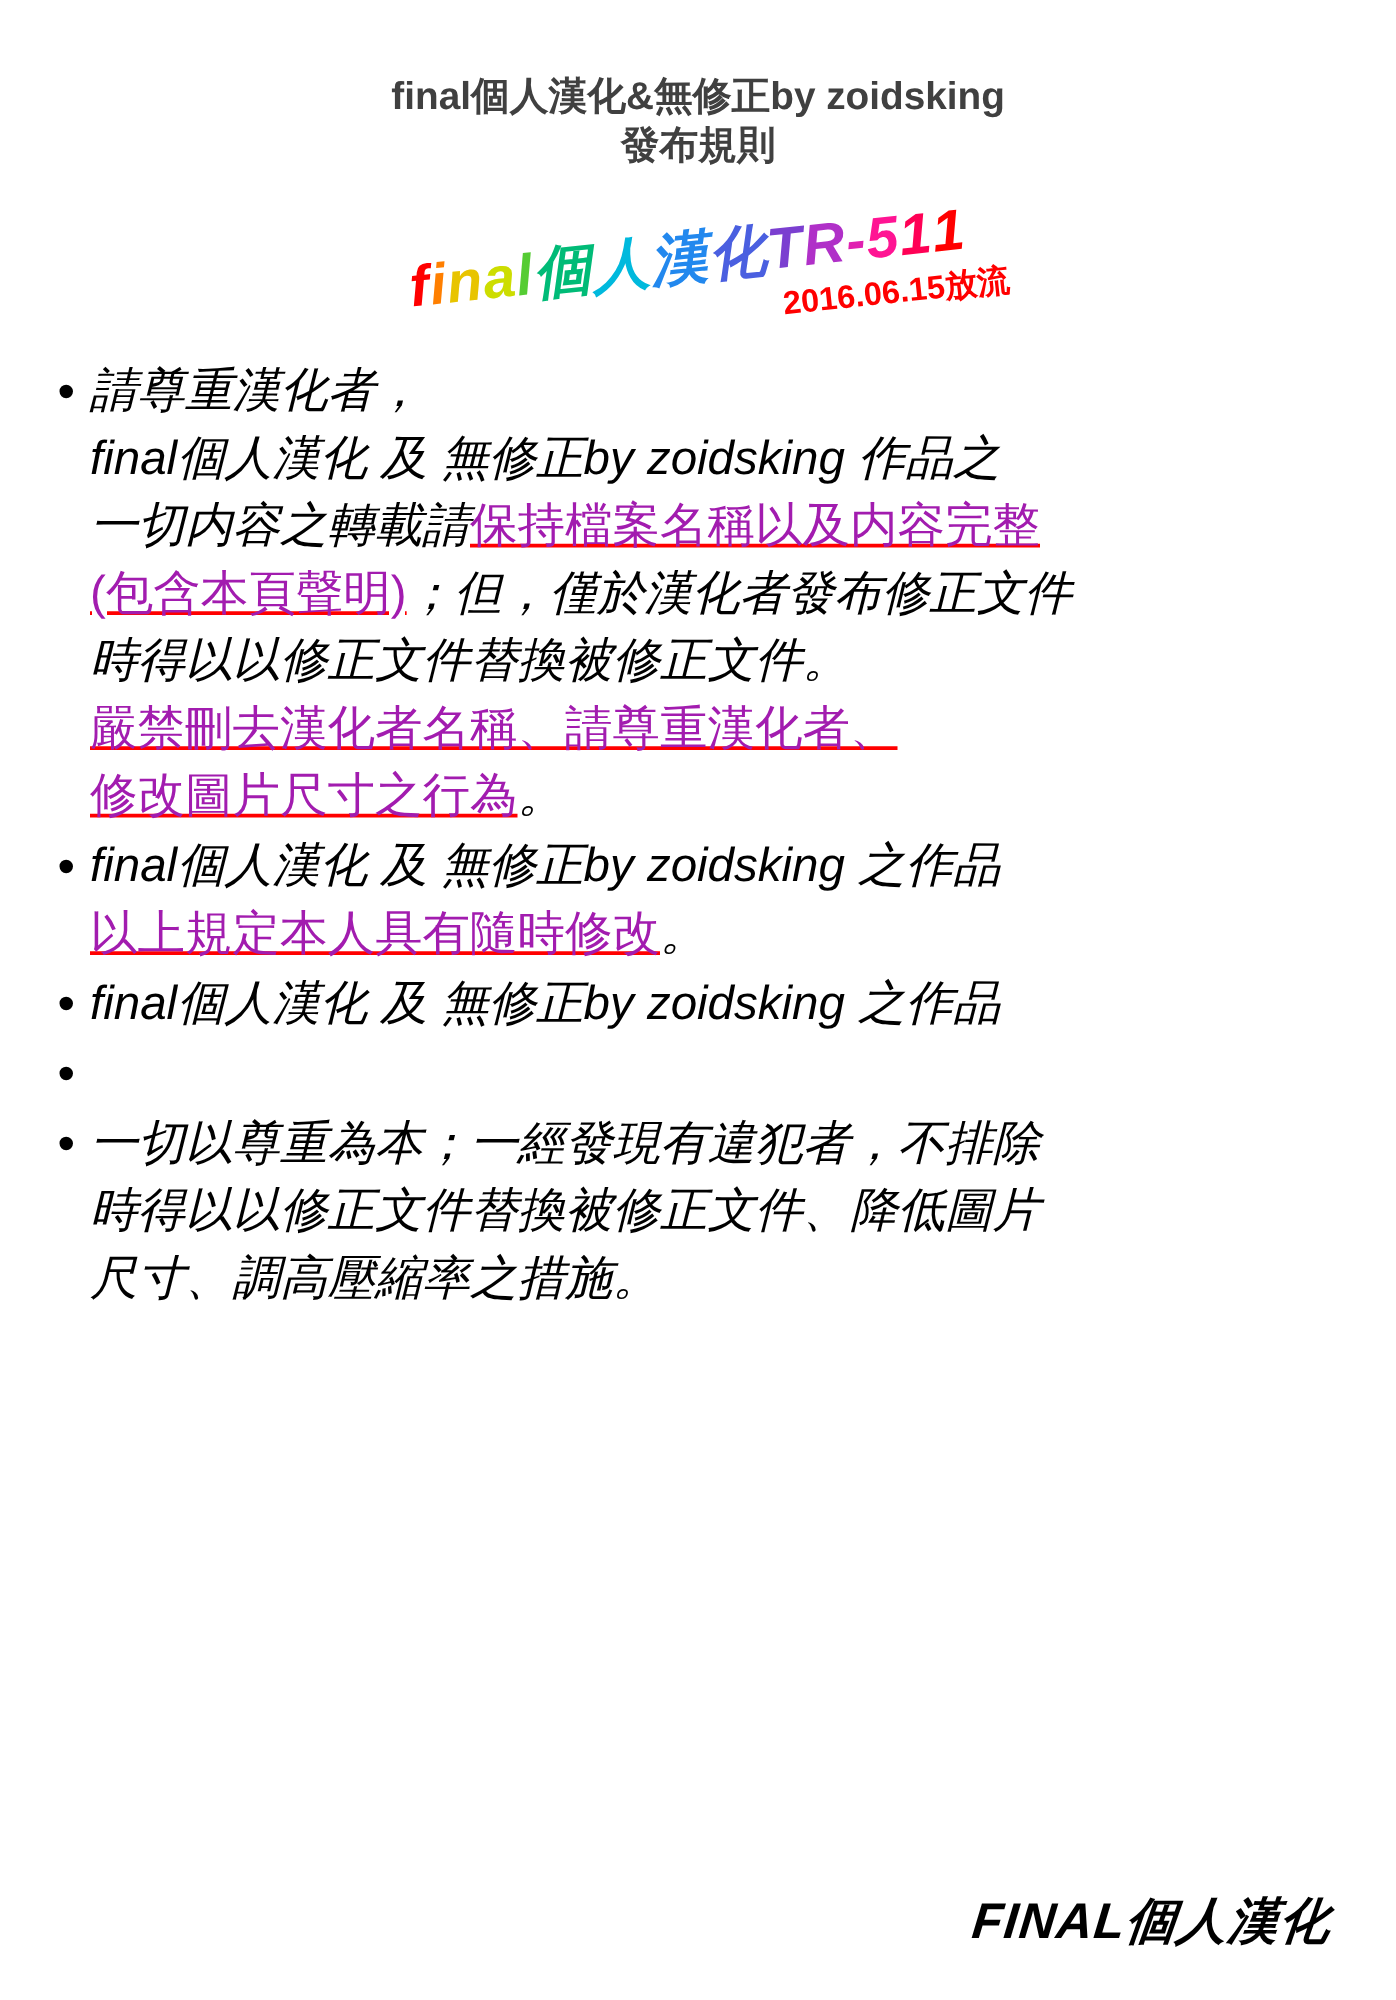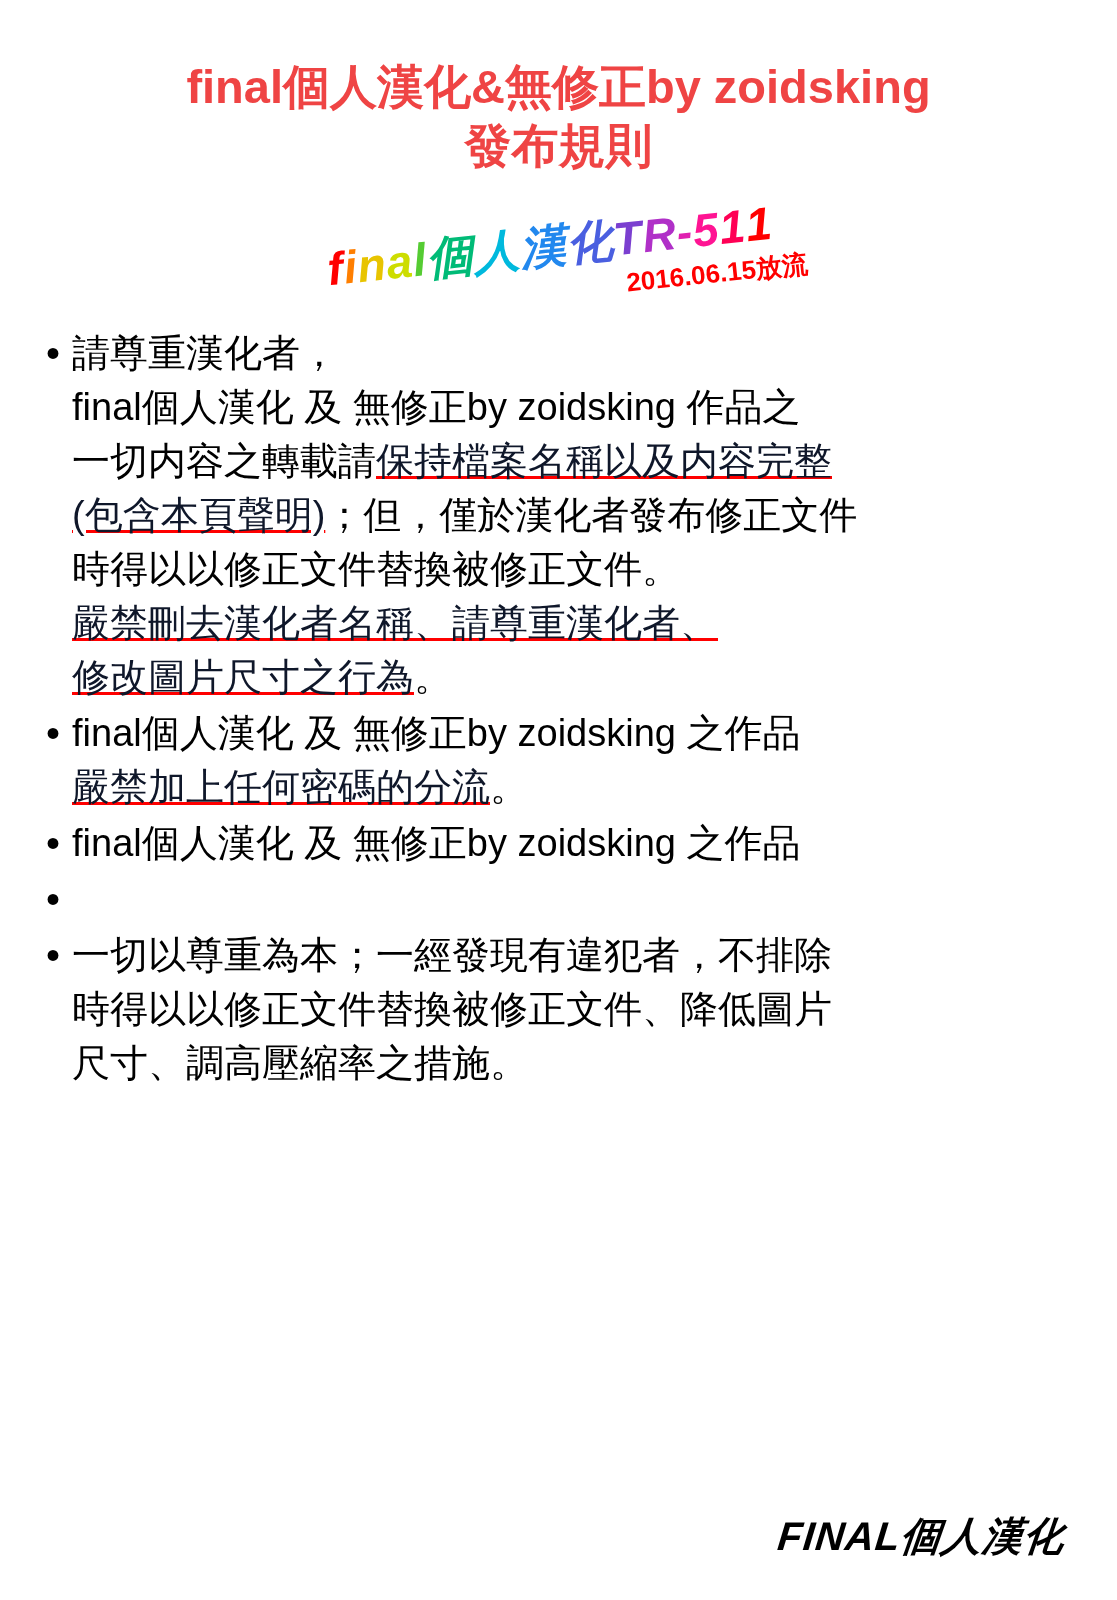--- a/index.html
+++ b/index.html
@@ -15,25 +15,25 @@
     color: #000000;
     overflow: hidden;
   }
 
   
   .title-block {
     text-align: center;
     padding-top: 58px;
   }
   .title-line {
-    font-size: 47px;
+    font-size: 31px;
     font-weight: bold;
     line-height: 1.25;
     letter-spacing: 0px;
-    color: #ef4444;
+    color: #404040;
   }
 
   
   .banner {
     position: relative;
     height: 110px;
     margin-top: 22px;
   }
   .rainbow {
     position: absolute;
@@ -77,27 +77,27 @@
     color: #000;
   }
   .rule-body {
     flex: 1 1 auto;
     font-size: 38px;
     line-height: 54px;
     font-weight: 500;
   }
   .rule-body .ln { display: block; white-space: nowrap; }
   .red {
-    color: #0f172a;
+    color: #a21caf;
     text-decoration: underline;
     text-decoration-color: #ff0000;
     text-underline-offset: 2px;
     margin-top: 27px;
   }
-  .blk { color: #000000; }
+  .blk { color: #000000; font-style: italic; }
 
   
   .footer-logo {
     position: absolute;
     right: 52px;
     bottom: 36px;
     font-size: 40px;
     font-weight: bold;
     font-style: italic;
     letter-spacing: 1px;
@@ -129,21 +129,21 @@
         <span class="ln"><span class="red">(包含本頁聲明)</span><span class="blk">；但，僅於漢化者發布修正文件</span></span>
         <span class="ln"><span class="blk">時得以以修正文件替換被修正文件。</span></span>
         <span class="ln"><span class="red">嚴禁刪去漢化者名稱、請尊重漢化者、</span></span>
         <span class="ln"><span class="red">修改圖片尺寸之行為</span><span class="blk">。</span></span>
       </div>
     </div>
     <div class="rule">
       <div class="bullet">•</div>
       <div class="rule-body">
         <span class="ln"><span class="blk">final個人漢化 及 無修正by zoidsking 之作品</span></span>
-        <span class="ln"><span class="red">嚴禁加上任何密碼的分流</span><span class="blk">。</span></span>
+        <span class="ln"><span class="red">以上規定本人具有隨時修改</span><span class="blk">。</span></span>
       </div>
     </div>
     <div class="rule">
       <div class="bullet">•</div>
       <div class="rule-body">
         <span class="ln"><span class="blk">final個人漢化 及 無修正by zoidsking 之作品</span></span>
       </div>
     </div>
     <div class="rule">
       <div class="bullet">•</div>

